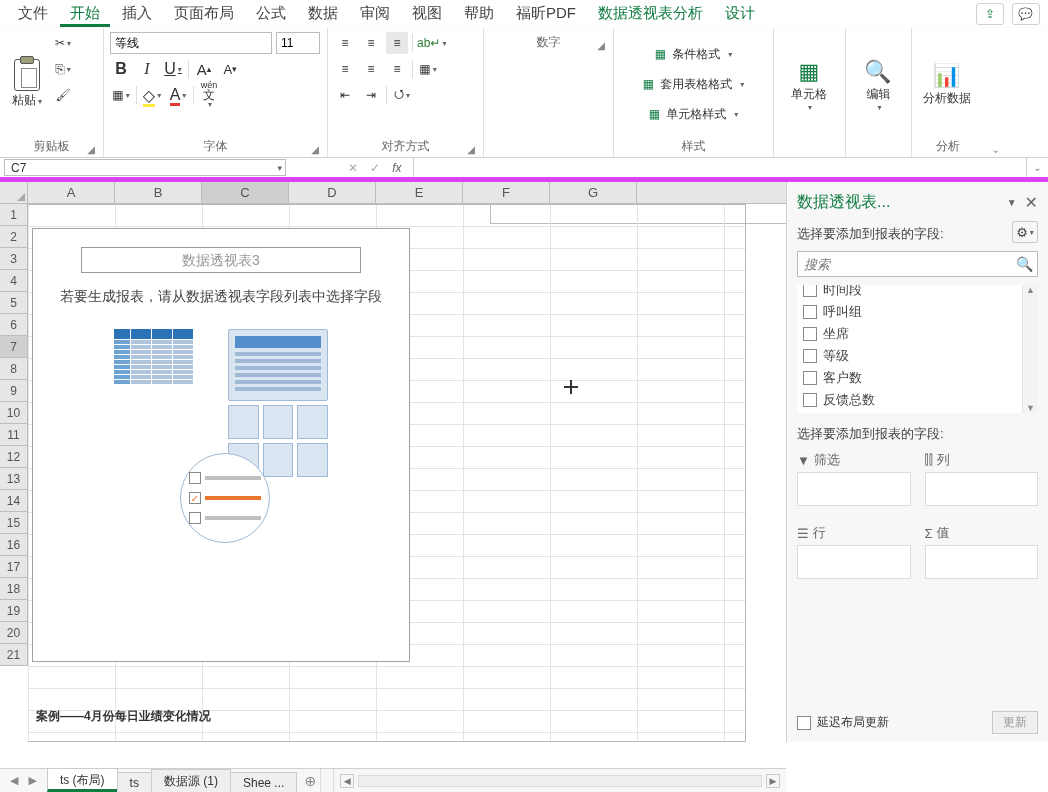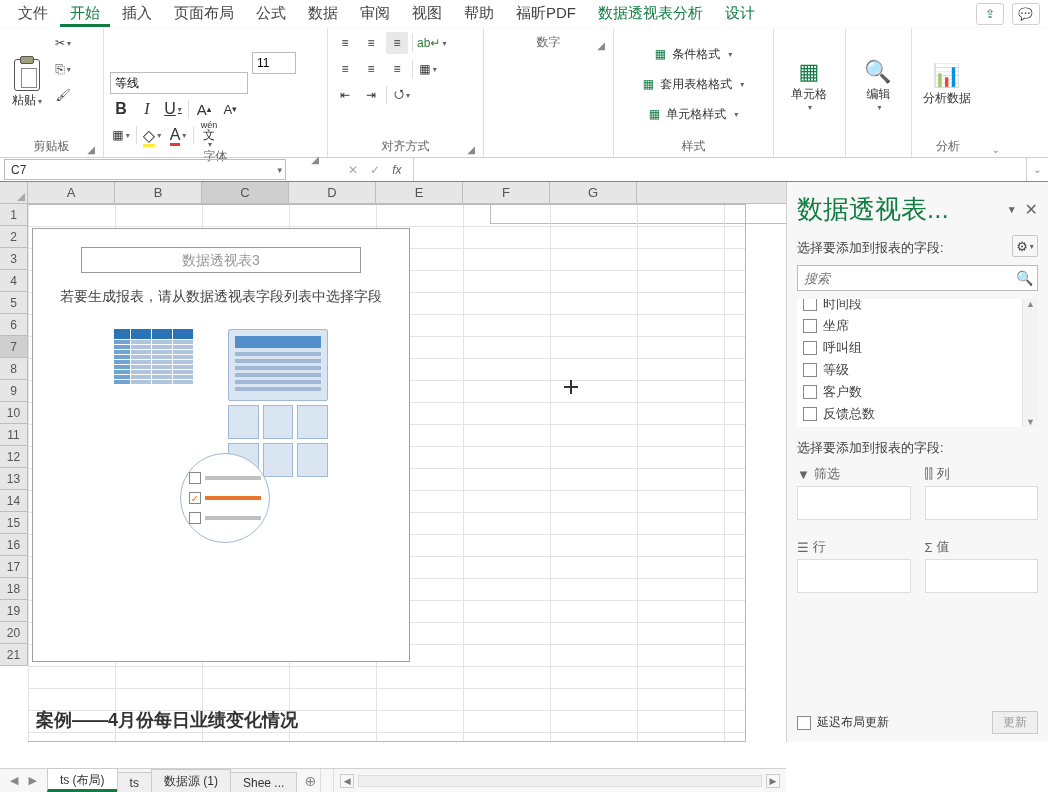--- a/index.html
+++ b/index.html
@@ -32,21 +32,21 @@
 .i-paste { width:26px; height:32px; border:1px solid #555; border-radius:3px; position:relative; display:flex; align-items:center; justify-content:center;}
 .i-paste::before { content:""; position:absolute; top:-4px; width:12px; height:6px; background:#9da07a; border:1px solid #555; border-radius:2px;}
 .i-paste::after { content:""; position:absolute; bottom:2px; right:2px; width:14px; height:18px; background:#fff; border:1px solid #888;}
 .bold { font-weight: bold; font-size: 16px; font-style: normal; }
 .italic { font-style: italic; font-size: 16px; font-family: serif; }
 .underline { text-decoration: underline; font-size: 16px; }
 .colorbar { position: relative; display:inline-block; font-size:16px; }
 .colorbar::after { content:""; position:absolute; left:0; right:0; bottom:-2px; height:3px; background: var(--c,#f00); }
 
 
-.formula-row { display: flex; height: 24px; border-bottom: 1px solid #d946ef; align-items: stretch; }
+.formula-row { display: flex; height: 24px; border-bottom: 5px solid #d946ef; align-items: stretch; }
 .name-box { width: 282px; border: 1px solid #bcbcbc; margin: 1px 0 1px 4px; padding: 0 6px; font-size: 12px; display:flex; align-items:center; position:relative; }
 .name-box .dd { position:absolute; right:3px; font-size:9px; color:#666; }
 .fx-ctrl { display: flex; align-items: center; gap: 12px; padding: 0 12px; color:#aaa; border-right:1px solid #d0d0d0; }
 .fx-ctrl span { cursor:pointer; }
 .fx-input { flex: 1; padding: 0 6px; font-size: 12px; position:relative; }
 .fx-expand { width: 22px; border-left: 1px solid #d0d0d0; display:flex; align-items:center; justify-content:center; font-size:10px; color:#888; cursor:pointer; }
 .fx-overlay { position:absolute; left:490px; top:182px; width:552px; height:42px; border:1px solid #bcbcbc; background:#fff; }
 
 
 .grid-area { position: relative; height: 560px; display:flex; }
@@ -93,21 +93,21 @@
 
 
 .cursor-cross { position:absolute; left:536px; top:176px; width:14px; height:14px; }
 .cursor-cross::before,.cursor-cross::after{content:"";position:absolute;background:#333;}
 .cursor-cross::before{left:6px;top:0;width:2px;height:14px;}
 .cursor-cross::after{top:6px;left:0;height:2px;width:14px;}
 
 
 .pane { width: 262px; border-left:1px solid #d0d0d0; background:#f7f7f7; display:flex; flex-direction:column; padding:10px 10px 8px; gap:8px; position:relative;}
 .pane-title-row { display:flex; align-items:center; }
-.pane-title { font-size:26px; color:#107c41; flex:1; white-space:nowrap; overflow:hidden; }
+.pane-title { font-size:16px; color:#107c41; flex:1; white-space:nowrap; overflow:hidden; }
 .pane-dd { font-size:10px; color:#666; margin:0 8px; cursor:pointer;}
 .pane-close { font-size:16px; color:#666; cursor:pointer;}
 .pane-sub { font-size:13px; color:#444; display:flex; align-items:flex-end;}
 .pane-gear { width:26px; height:22px; border:1px solid #c9c9c9; border-radius:2px; display:flex; align-items:center; justify-content:center; font-size:13px; cursor:pointer;}
 .pane-search { display:flex; border:1px solid #bcbcbc; background:#fff; height:26px; align-items:center;}
 .pane-search input { flex:1; border:none; outline:none; font-size:13px; padding:0 6px; font-style:italic; color:#4c1d95; background:transparent;}
 .pane-search .mag { width:24px; text-align:center; color:#888; font-size:14px;}
 .field-list { flex:0 0 128px; border-bottom:0; overflow:hidden; background:#fff; border:0; position:relative; padding:4px 0;}
 .field-item { display:flex; align-items:center; gap:6px; padding:2px 6px; font-size:13px; color:#444;}
 .field-cb { width:14px; height:14px; border:1px solid #888; background:#fff;}
@@ -166,21 +166,21 @@
         <div class="icon-btn drop">⎘</div>
         <div class="icon-btn">🖌</div>
       </div>
     </div>
     <div class="ribbon-group-label"><span>剪贴板</span><span class="dlg-icon">◢</span></div>
   </div>
 
   <div class="ribbon-group" style="width:224px">
     <div class="ribbon-group-body rcol">
       <div class="rrow">
-        <input class="combo" style="width: 138px; margin-top: 40px;" value="等线">
+        <input class="combo" style="width: 162px;" value="等线">
         <input class="combo" style="width: 44px;" value="11">
       </div>
       <div class="rrow">
         <div class="icon-btn bold">B</div>
         <div class="icon-btn italic">I</div>
         <div class="icon-btn underline drop">U</div>
         <div style="width:1px;height:18px;background:#ddd"></div>
         <div class="icon-btn" style="font-size:15px">A<span style="font-size:9px">▴</span></div>
         <div class="icon-btn" style="font-size:13px">A<span style="font-size:9px">▾</span></div>
       </div>
@@ -485,21 +485,21 @@
               <div class="opt">
                   <div class="cb"></div>
                   <div class="ln"></div>
                 </div>
             </div>
           </div>
         </div>
       </div>
 
       <div class="cursor-cross"></div>
-      <div style="position:absolute;left:8px;top:504px;font-size:18px;font-weight:bold;color:#333;white-space:nowrap">案例——4月份每日业绩变化情况</div>
+      <div style="position:absolute;left:8px;top:504px;font-size:12px;font-weight:bold;color:#333;white-space:nowrap">案例——4月份每日业绩变化情况</div>
     </div>
   </div>
 
   <div class="pane">
     <div class="pane-title-row">
       <div class="pane-title">数据透视表...</div>
       <div class="pane-dd">▼</div>
       <div class="pane-close">✕</div>
     </div>
     <div class="pane-sub">
@@ -510,25 +510,25 @@
       <input placeholder="搜索" style="">
       <div class="mag">🔍</div>
     </div>
     <div class="field-list">
       <div class="field-item" style="margin-top:-10px">
           <div class="field-cb"></div>
           <span>时间段</span>
         </div>
       <div class="field-item">
           <div class="field-cb"></div>
-          <span>坐席</span>
+          <span>呼叫组</span>
         </div>
       <div class="field-item">
           <div class="field-cb"></div>
-          <span>呼叫组</span>
+          <span>坐席</span>
         </div>
       <div class="field-item">
           <div class="field-cb"></div>
           <span>等级</span>
         </div>
       <div class="field-item">
           <div class="field-cb"></div>
           <span>客户数</span>
         </div>
       <div class="field-item" style="margin-bottom:-10px">

